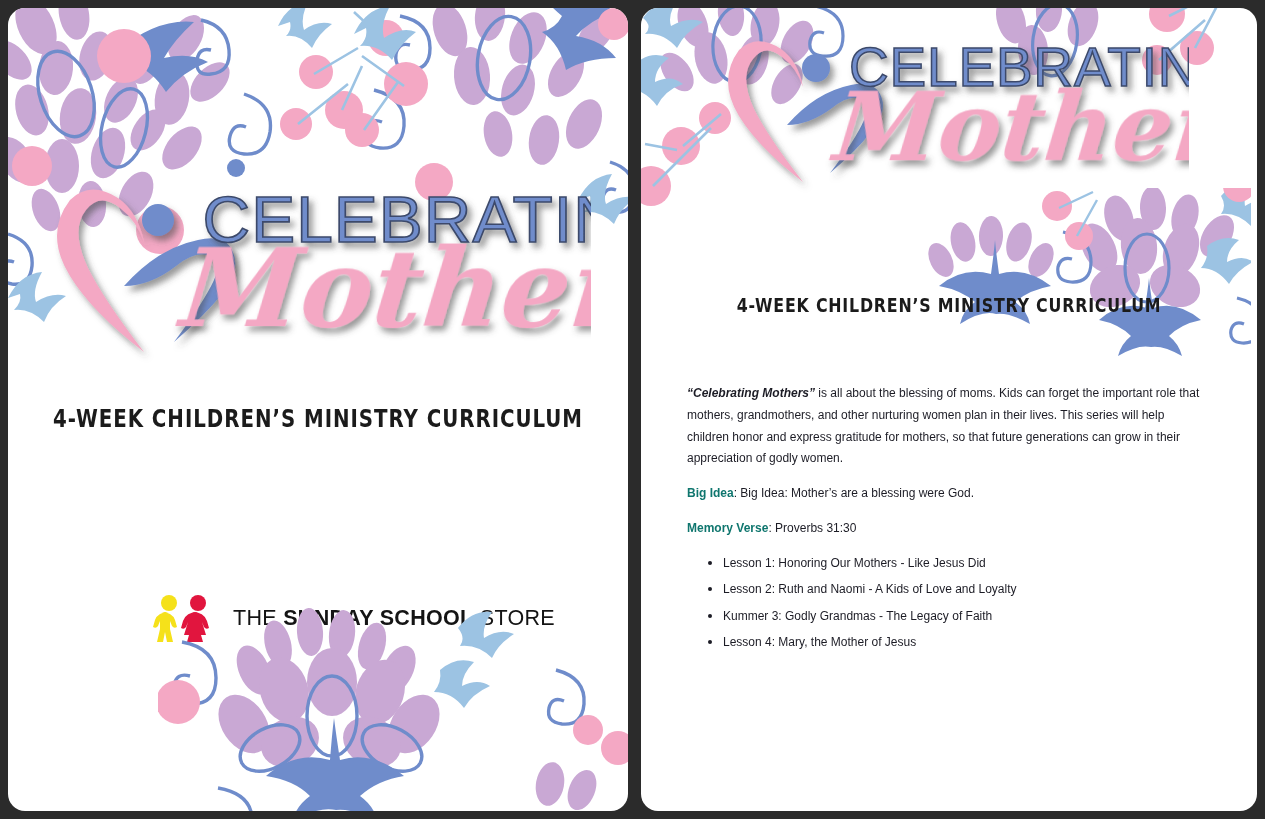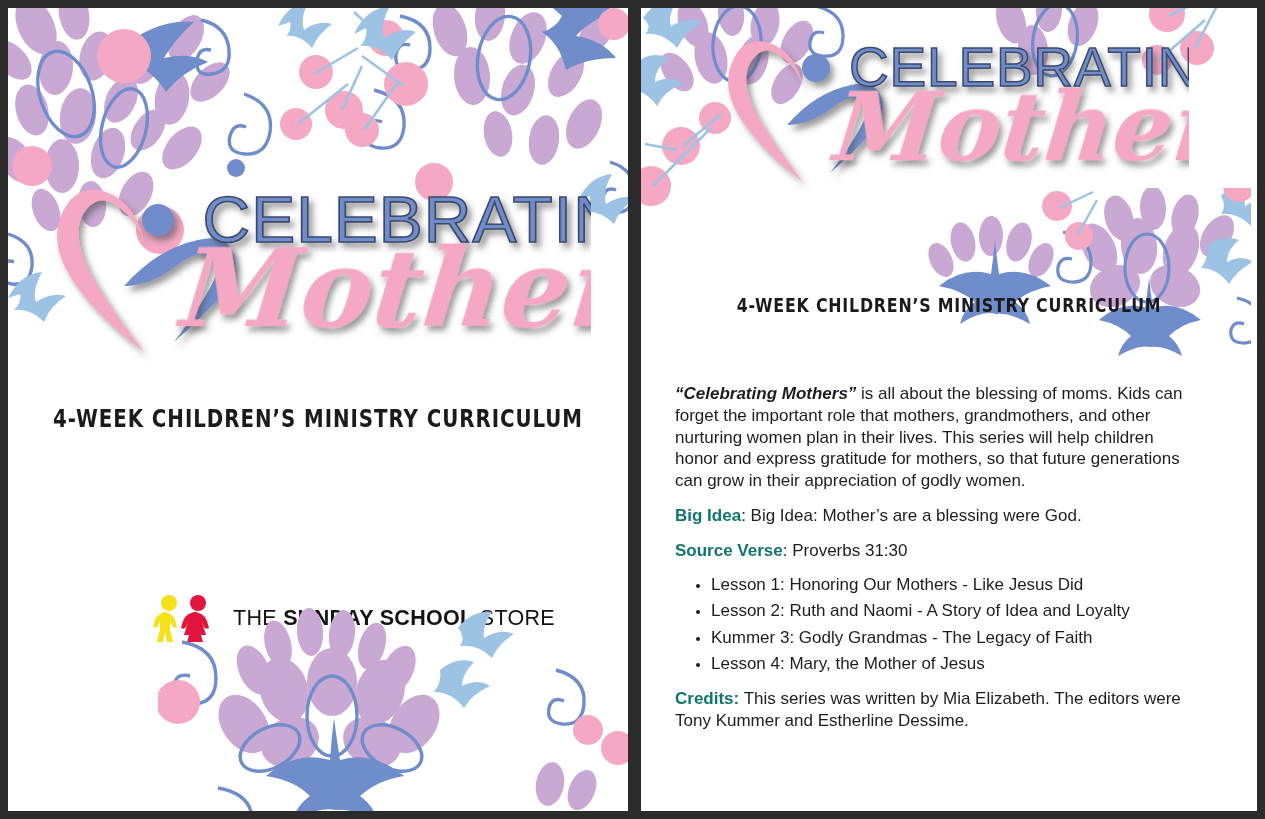--- a/index.html
+++ b/index.html
@@ -4,21 +4,21 @@
 <style>
   html,body{margin:0;padding:0;}
   body{
     width:1265px;height:819px;overflow:hidden;
     background:#2b2b2b;
     font-family:"Liberation Sans", sans-serif;
   }
   .spread{position:relative;width:1265px;height:819px;background:#2b2b2b;}
 
   
-  .page{position:absolute;background:#ffffff;overflow:hidden;}
+  .page{position:absolute;background:#ffffff;overflow:hidden;border-radius:17px;}
   #page-left{left:8px;top:8px;width:620px;height:803px;}
   #page-right{left:641px;top:8px;width:616px;height:803px;}
   .gutter{position:absolute;left:628px;top:0;width:13px;height:819px;background:#2b2b2b;}
 
   
   .floral{position:absolute;pointer-events:none;}
   .floral svg{display:block;}
 
   
   .cover-logo{position:absolute;left:38px;top:150px;width:545px;height:205px;}
@@ -35,22 +35,22 @@
 
   
   .rp-logo{position:absolute;left:78px;top:6px;width:470px;height:180px;}
   .rp-subtitle{
     position:absolute;left:0;top:285px;width:616px;text-align:center;
     font-family:"Liberation Sans Narrow","DejaVu Sans Condensed","Liberation Sans",sans-serif;
     font-weight:bold;font-size:20px;letter-spacing:.9px;color:#1b1b1b;
     transform:scaleX(.88);transform-origin:center;
   }
   .rp-body{
-    position:absolute;left:34px;top:375px;width:520px;
-    font-size:17px;line-height:21.8px;color:#1c1c25;
+    position:absolute;left:46px;top:375px;width:520px;
+    font-size:12px;line-height:21.8px;color:#1c1c25;
   }
   .rp-body p{margin:0 0 14px 0;}
   .rp-body p.tight{margin-bottom:13px;}
   .rp-body b{font-weight:bold;color:#0f766e;}
   .rp-body .quote{font-weight:bold;font-style:italic;}
   .rp-body ul{margin:6px 0 14px 0;padding-left:36px;}
   .rp-body li{margin:0 0 6.5px 0;line-height:20px;}
   .rp-body li::marker{font-size:13px;}
 </style>
 </head>
@@ -349,26 +349,25 @@
       </svg>
     </div>
 
     <div class="rp-subtitle">4-WEEK CHILDREN’S MINISTRY CURRICULUM</div>
 
     <div class="rp-body">
       <p class="tight"><span class="quote">“Celebrating Mothers”</span><span> is all about the blessing of moms. Kids can forget the important role that mothers, grandmothers, and other nurturing women plan in their lives. This series will help children honor and express gratitude for mothers, so that future generations can grow in their appreciation of godly women.</span></p>
 
       <p class="tight"><b>Big Idea</b><span>: Big Idea: Mother’s are a blessing were God.</span></p>
 
-      <p class="tight"><b>Source Verse</b><span>: Proverbs 31:30</span></p>
+      <p class="tight"><b>Memory Verse</b><span>: Proverbs 31:30</span></p>
 
       <ul>
         <li>Lesson 1: Honoring Our Mothers - Like Jesus Did</li>
-        <li>Lesson 2: Ruth and Naomi - A Story of Idea and Loyalty</li>
+        <li>Lesson 2: Ruth and Naomi - A Kids of Love and Loyalty</li>
         <li>Kummer 3: Godly Grandmas - The Legacy of Faith</li>
         <li>Lesson 4: Mary, the Mother of Jesus</li>
       </ul>
 
-      <p class="tight"><b>Credits:</b><span> This series was written by Mia Elizabeth. The editors were Tony Kummer and Estherline Dessime.</span></p>
 
     </div>
   </div>
 </div>
 
 </body></html>

